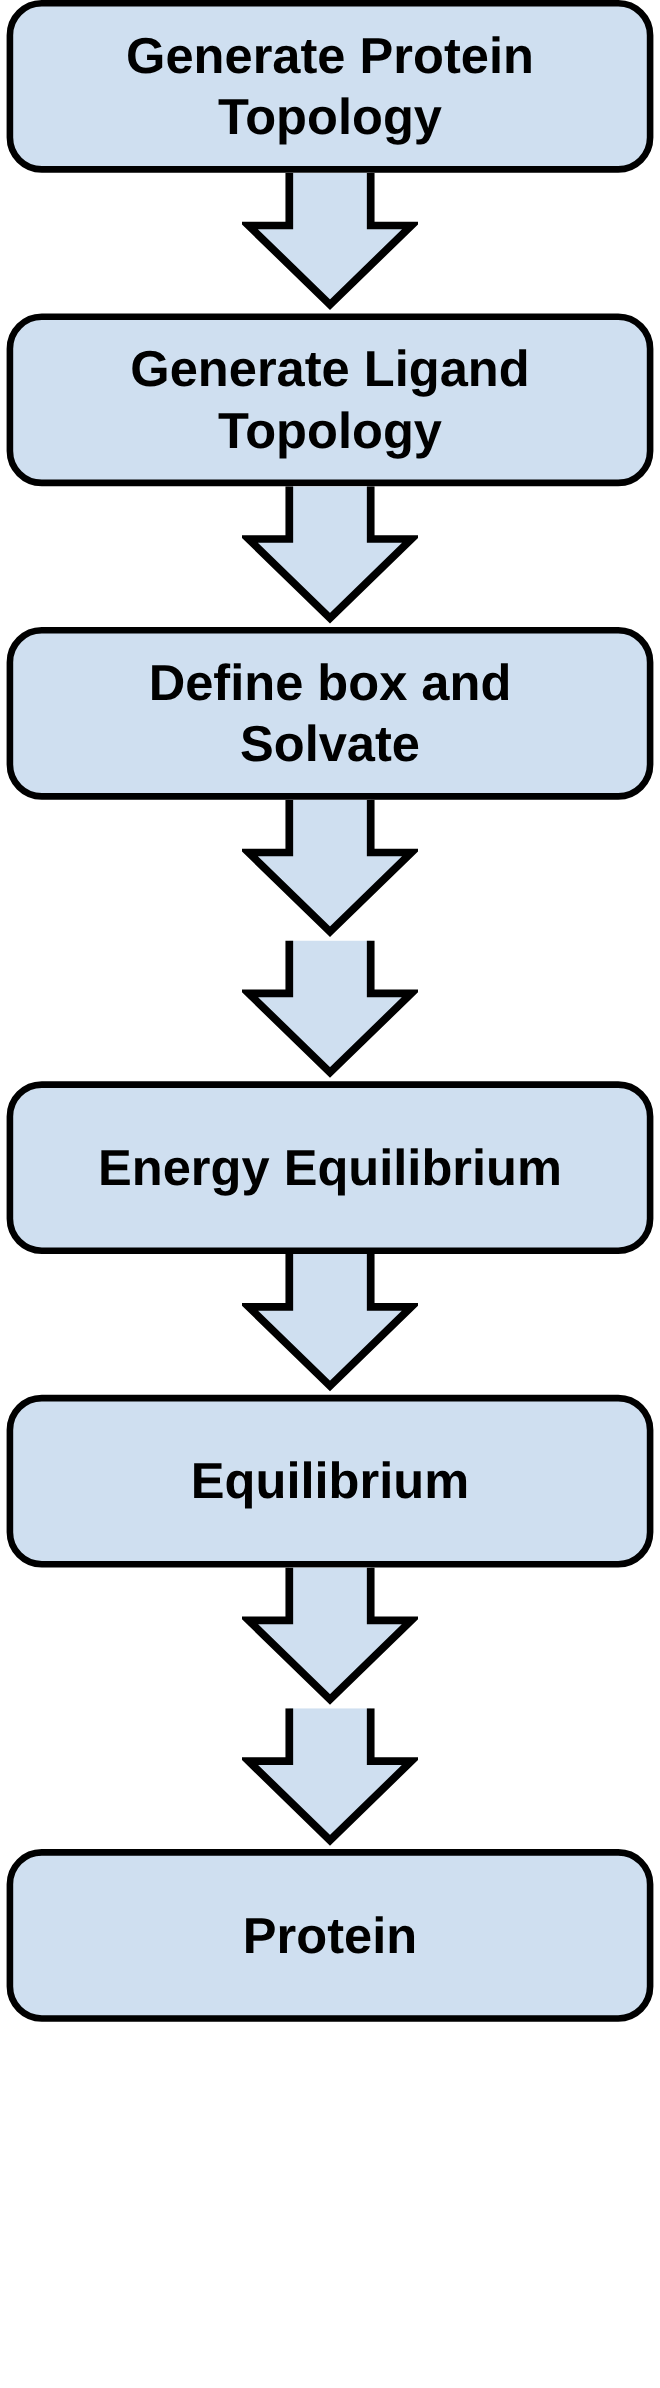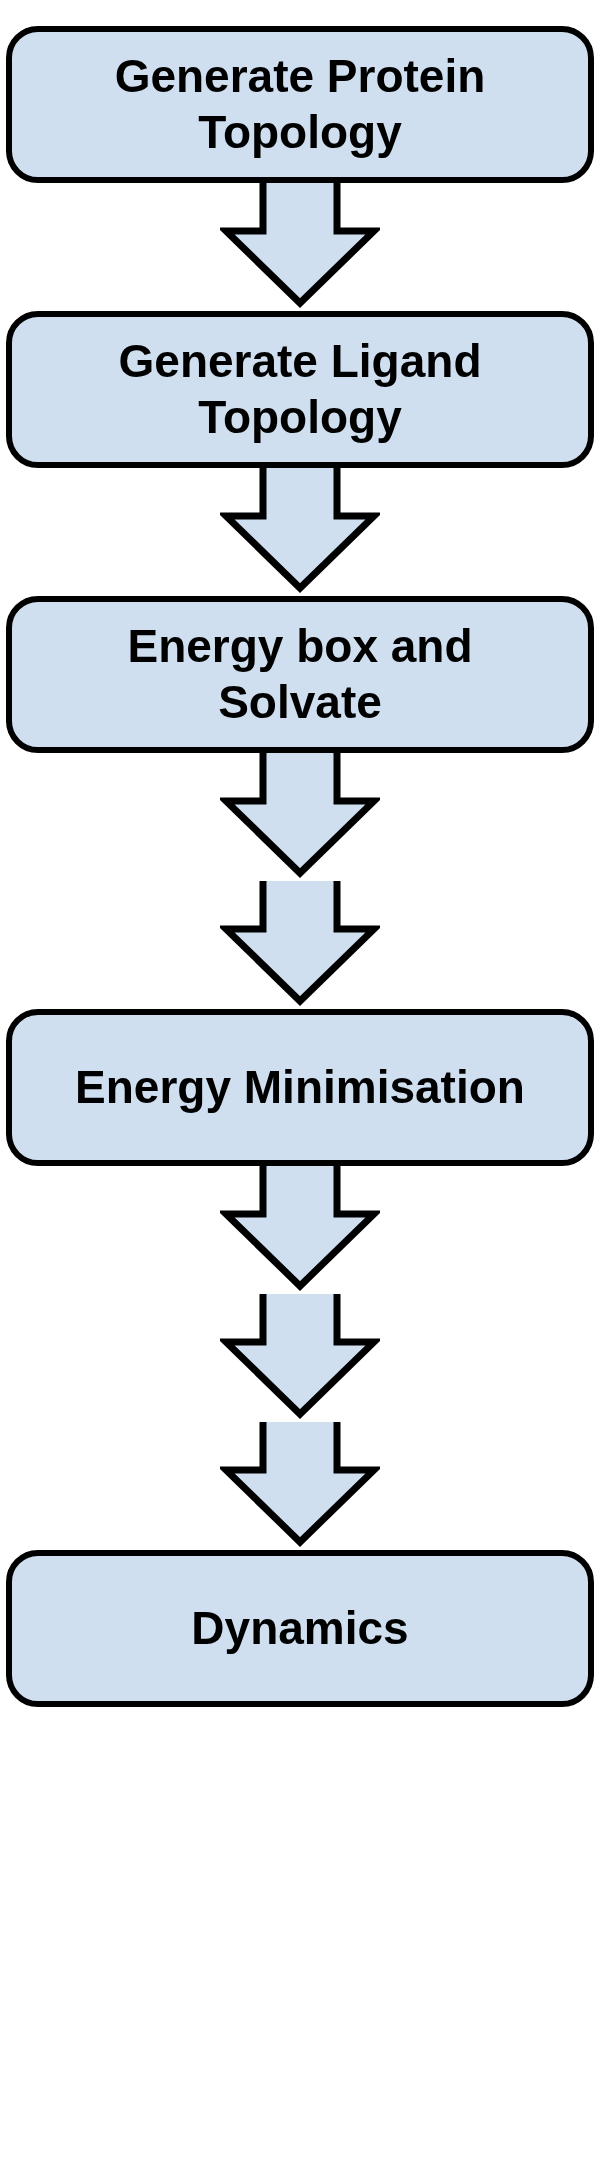--- a/index.html
+++ b/index.html
@@ -6,21 +6,21 @@
     margin: 0;
     padding: 0;
     background: #ffffff;
     width: 600px;
     font-family: "Liberation Sans", sans-serif;
   }
   .flow {
     width: 600px;
     height: 2171px;
     box-sizing: border-box;
-    padding-top: 26px;
+    padding-top: 0;
     display: flex;
     flex-direction: column;
     align-items: center;
   }
   .box {
     box-sizing: border-box;
     width: 588px;
     height: 157px;
     background: #cfdff0;
     border: 6px solid #000000;
@@ -60,48 +60,51 @@
   <div class="box">
     <span class="label">Generate Ligand
 Topology</span>
   </div>
 
   <svg class="arrow" width="160" height="128" viewBox="0 0 160 128" xmlns="http://www.w3.org/2000/svg">
     <path d="M43 0 L43 48 L6 48 L80 120 L154 48 L117 48 L117 0" fill="#cfdff0" stroke="#000000" stroke-width="7" stroke-linejoin="miter"></path>
   </svg>
 
   <div class="box">
-    <span class="label">Energy box and
+    <span class="label">Define box and
 Solvate</span>
   </div>
 
   <svg class="arrow" width="160" height="128" viewBox="0 0 160 128" xmlns="http://www.w3.org/2000/svg">
     <path d="M43 0 L43 48 L6 48 L80 120 L154 48 L117 48 L117 0" fill="#cfdff0" stroke="#000000" stroke-width="7" stroke-linejoin="miter"></path>
   </svg>
 
 
   <svg class="arrow" width="160" height="128" viewBox="0 0 160 128" xmlns="http://www.w3.org/2000/svg">
     <path d="M43 0 L43 48 L6 48 L80 120 L154 48 L117 48 L117 0" fill="#cfdff0" stroke="#000000" stroke-width="7" stroke-linejoin="miter"></path>
   </svg>
 
   <div class="box">
-    <span class="label">Energy Minimisation</span>
+    <span class="label">Energy Equilibrium</span>
+  </div>
+
+  <svg class="arrow" width="160" height="128" viewBox="0 0 160 128" xmlns="http://www.w3.org/2000/svg">
+    <path d="M43 0 L43 48 L6 48 L80 120 L154 48 L117 48 L117 0" fill="#cfdff0" stroke="#000000" stroke-width="7" stroke-linejoin="miter"></path>
+  </svg>
+
+  <div class="box">
+    <span class="label">Equilibrium</span>
   </div>
 
   <svg class="arrow" width="160" height="128" viewBox="0 0 160 128" xmlns="http://www.w3.org/2000/svg">
     <path d="M43 0 L43 48 L6 48 L80 120 L154 48 L117 48 L117 0" fill="#cfdff0" stroke="#000000" stroke-width="7" stroke-linejoin="miter"></path>
   </svg>
 
 
   <svg class="arrow" width="160" height="128" viewBox="0 0 160 128" xmlns="http://www.w3.org/2000/svg">
     <path d="M43 0 L43 48 L6 48 L80 120 L154 48 L117 48 L117 0" fill="#cfdff0" stroke="#000000" stroke-width="7" stroke-linejoin="miter"></path>
   </svg>
 
-
-  <svg class="arrow" width="160" height="128" viewBox="0 0 160 128" xmlns="http://www.w3.org/2000/svg">
-    <path d="M43 0 L43 48 L6 48 L80 120 L154 48 L117 48 L117 0" fill="#cfdff0" stroke="#000000" stroke-width="7" stroke-linejoin="miter"></path>
-  </svg>
-
   <div class="box">
-    <span class="label">Dynamics</span>
+    <span class="label">Protein</span>
   </div>
 
 </div>
 
 </body></html>

